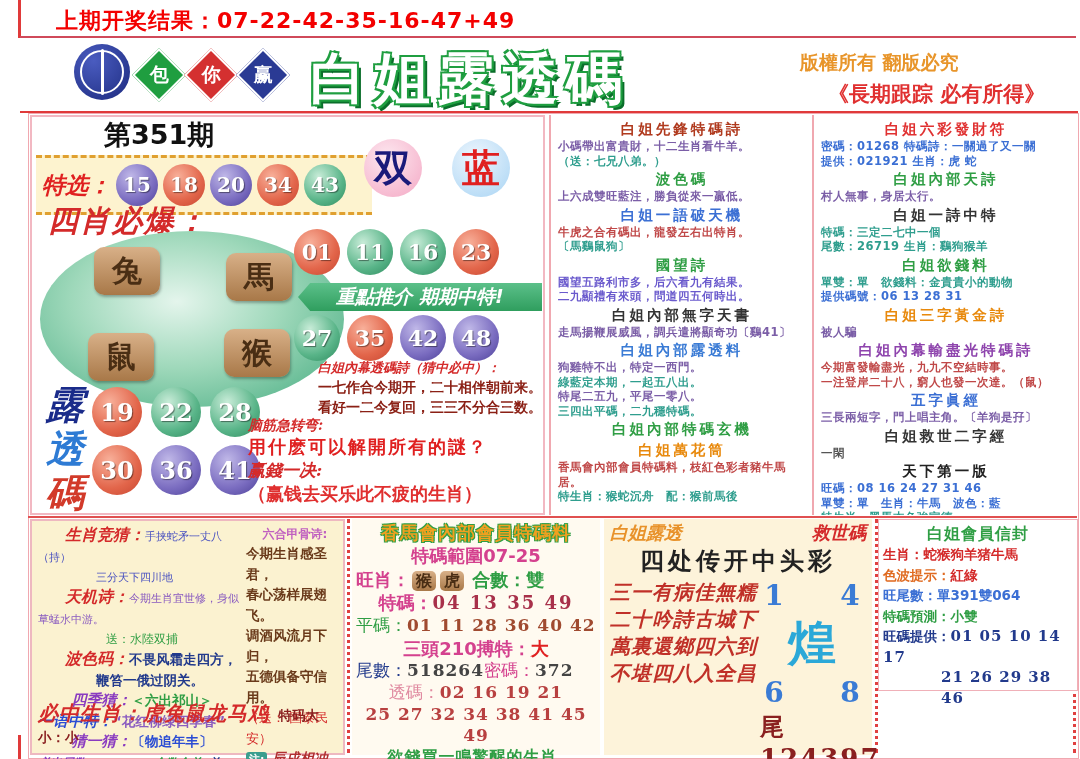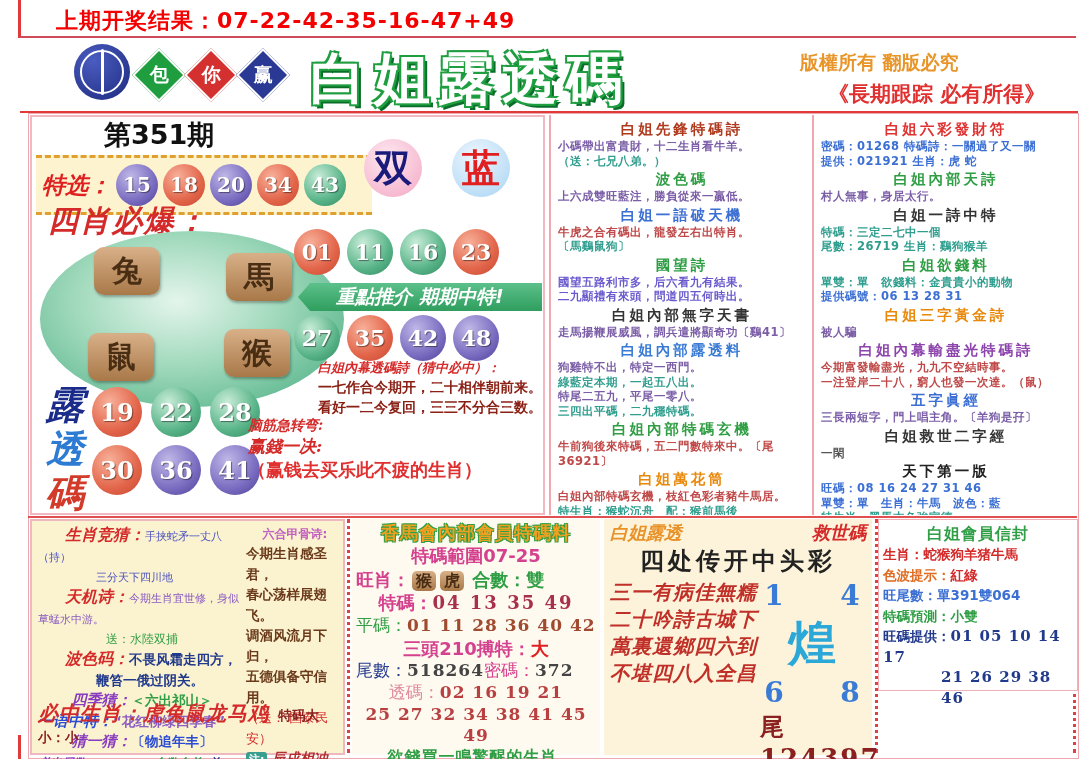--- a/index.html
+++ b/index.html
@@ -225,20 +225,21 @@
         <span class="ball green">22</span>
         <span class="ball green">28</span>
       </div>
     <div class="lutou-balls lur2">
         <span class="ball red">30</span>
         <span class="ball purple">36</span>
         <span class="ball purple">41</span>
       </div>
     <div class="riddle">
       <div class="riddle-title">脑筋急转弯:</div>
+      <div class="riddle-q">用什麽可以解開所有的謎？</div>
       <div class="riddle-a">赢錢一决:</div>
       <div class="riddle-note">（赢钱去买乐此不疲的生肖）</div>
     </div>
   </div>
 
   <div class="col mid-col">
       <div class="sec">
         <div class="sec-title" style="color: rgb(176, 58, 30);">白姐先鋒特碼詩</div>
         <div class="sec-line" style="color: rgb(123, 94, 167);">小碼帶出富貴財，十二生肖看牛羊。</div>
         <div class="sec-line" style="color: rgb(47, 158, 142);">（送：七兄八弟。）</div>
@@ -263,25 +264,24 @@
       </div>
       <div class="sec">
         <div class="sec-title" style="color: rgb(58, 123, 213);">白姐內部露透料</div>
         <div class="sec-line" style="color: rgb(123, 94, 167);">狗雞特不出，特定一西門。</div>
         <div class="sec-line" style="color: rgb(47, 158, 142);">綠藍定本期，一起五八出。</div>
         <div class="sec-line" style="color: rgb(123, 94, 167);">特尾二五九，平尾一零八。</div>
         <div class="sec-line" style="color: rgb(47, 158, 142);">三四出平碼，二九穩特碼。</div>
       </div>
       <div class="sec">
         <div class="sec-title" style="color: rgb(47, 158, 68);">白姐內部特碼玄機</div>
-        <div class="sec-line" style="color: rgb(192, 72, 72);">牛前狗後來特碼，五二門數特來中。〔尾36921〕</div>
       </div>
       <div class="sec">
         <div class="sec-title" style="color: rgb(232, 137, 12);">白姐萬花筒</div>
-        <div class="sec-line" style="color: rgb(192, 72, 72);">白姐內部特碼玄機，枝紅色彩者豬牛馬居。</div>
+        <div class="sec-line" style="color: rgb(192, 72, 72);">香馬會內部會員特碼料，枝紅色彩者豬牛馬居。</div>
         <div class="sec-line" style="color: rgb(47, 158, 142);">特生肖：猴蛇沉舟　配：猴前馬後</div>
       </div>
     </div>
   <div class="col right-col">
       <div class="sec">
         <div class="sec-title" style="color: rgb(224, 49, 49);">白姐六彩發財符</div>
         <div class="sec-line" style="color: rgb(59, 111, 212);">密碼：01268 特碼詩：一關過了又一關</div>
         <div class="sec-line" style="color: rgb(59, 111, 212);">提供：021921 生肖：虎 蛇</div>
       </div>
       <div class="sec">

